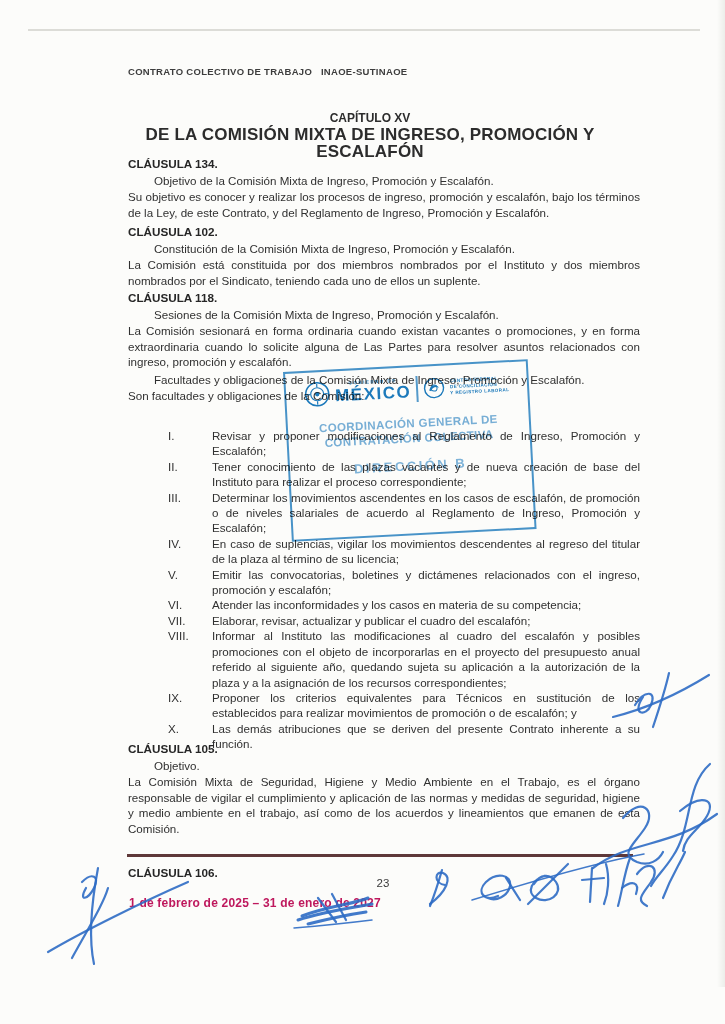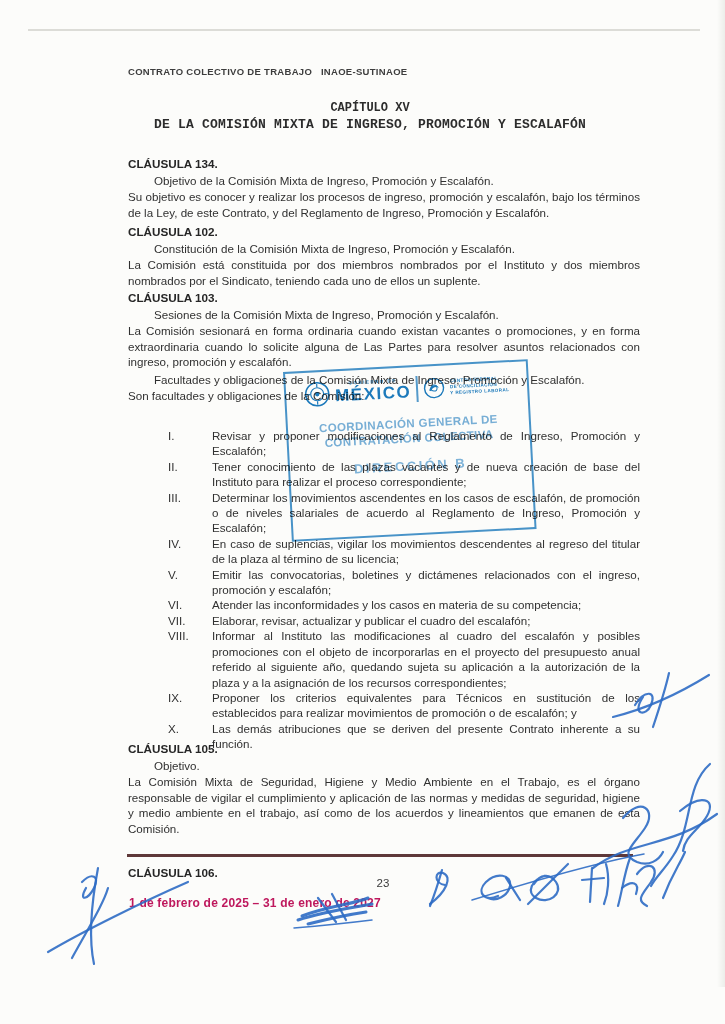--- a/index.html
+++ b/index.html
@@ -10,21 +10,21 @@
     color:#303030;
   }
   .page{position:absolute;inset:0;}
   .scan-top-line{position:absolute;top:29px;left:28px;width:672px;height:2px;background:#dcdcd7;}
   .scan-right-shade{position:absolute;top:0;right:0;width:8px;height:987px;background:linear-gradient(to left,#eceeea,rgba(236,238,234,0));}
 
   .doc-header{position:absolute;top:66px;left:128px;font-size:9.5px;font-weight:bold;letter-spacing:.3px;color:#3d3d3d;white-space:pre-wrap;}
 
   .chapter{position:absolute;left:100px;width:540px;text-align:center;font-weight:bold;color:#2c2c2c;}
   .chapter .ch-title{font-size:12px;line-height:16px;}
-  .chapter .ch-sub{font-size:13px;line-height:17px;letter-spacing:.2px;}
+  .chapter .ch-sub{font-size:17px;line-height:17px;letter-spacing:.2px;}
 
   .clause{position:absolute;left:128px;width:512px;}
   .clause-heading{font-size:11.7px;font-weight:bold;color:#262626;line-height:15px;margin-bottom:2px;}
   .clause-lead{font-size:11.6px;line-height:15.8px;text-indent:26px;}
   .clause-body{font-size:11.6px;line-height:15.8px;text-align:justify;}
 
   .roman-list{position:absolute;left:128px;width:512px;font-size:11.6px;line-height:15.4px;}
   .roman-item{display:flex;}
   .roman-item .num{flex:0 0 44px;padding-left:40px;box-sizing:content-box;}
   .roman-item .txt{flex:1;text-align:justify;}
@@ -59,39 +59,39 @@
 </head>
 <body>
 
 <div class="page">
 
   <div class="scan-top-line"></div>
   <div class="scan-right-shade"></div>
 
   <div class="doc-header">CONTRATO COLECTIVO DE TRABAJO   INAOE-SUTINAOE</div>
 
-  <div class="chapter" style="top:100px;font-family:Liberation Mono, monospace;">
+  <div class="chapter" style="top:110px;">
     <div class="ch-title">CAPÍTULO XV</div>
     <div class="ch-sub">DE LA COMISIÓN MIXTA DE INGRESO, PROMOCIÓN Y ESCALAFÓN</div>
   </div>
 
   <div class="clause" style="top:156px;">
     <div class="clause-heading">CLÁUSULA 134.</div>
     <div class="clause-lead">Objetivo de la Comisión Mixta de Ingreso, Promoción y Escalafón.</div>
     <div class="clause-body">Su objetivo es conocer y realizar los procesos de ingreso, promoción y escalafón, bajo los términos de la Ley, de este Contrato, y del Reglamento de Ingreso, Promoción y Escalafón.</div>
   </div>
 
   <div class="clause" style="top:224px;">
     <div class="clause-heading">CLÁUSULA 102.</div>
     <div class="clause-lead">Constitución de la Comisión Mixta de Ingreso, Promoción y Escalafón.</div>
     <div class="clause-body">La Comisión está constituida por dos miembros nombrados por el Instituto y dos miembros nombrados por el Sindicato, teniendo cada uno de ellos un suplente.</div>
   </div>
 
   <div class="clause" style="top:290px;">
-    <div class="clause-heading">CLÁUSULA 103.</div>
+    <div class="clause-heading">CLÁUSULA 118.</div>
     <div class="clause-lead">Sesiones de la Comisión Mixta de Ingreso, Promoción y Escalafón.</div>
     <div class="clause-body">La Comisión sesionará en forma ordinaria cuando existan vacantes o promociones, y en forma extraordinaria cuando lo solicite alguna de Las Partes para resolver asuntos relacionados con ingreso, promoción y escalafón.</div>
   </div>
 
   <div class="clause" style="top:372px;">
     <div class="clause-lead">Facultades y obligaciones de la Comisión Mixta de Ingreso, Promoción y Escalafón.</div>
     <div class="clause-body">Son facultades y obligaciones de la Comisión:</div>
   </div>
 
   <div class="roman-list" style="top:428px;">

